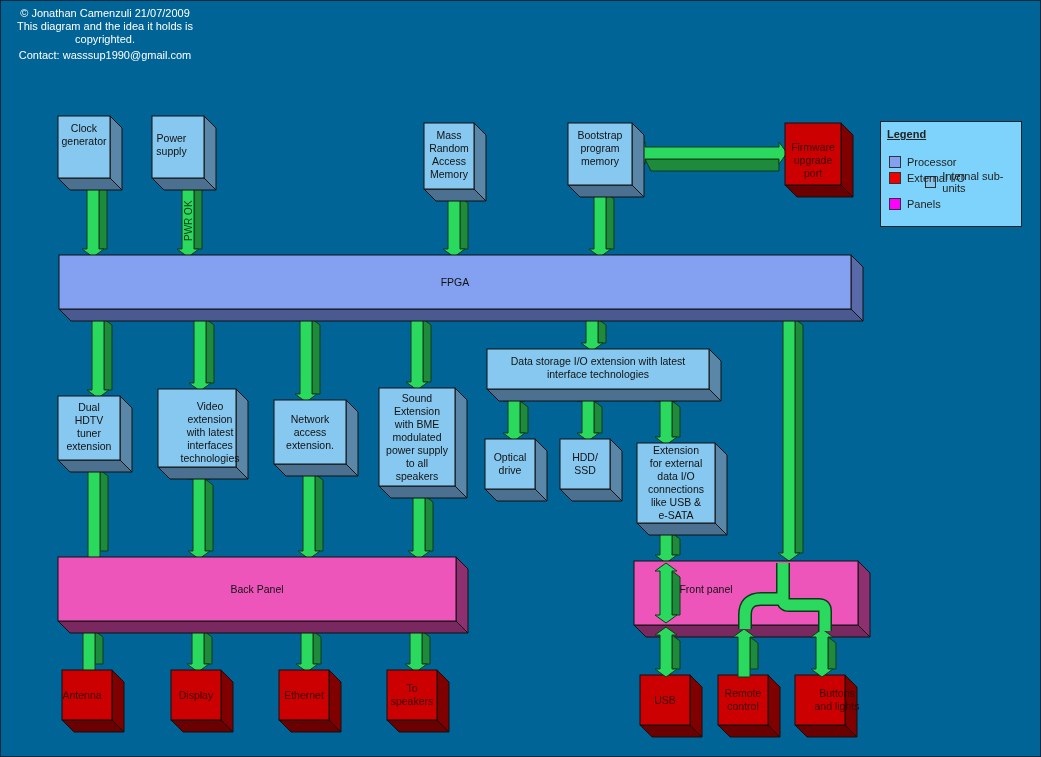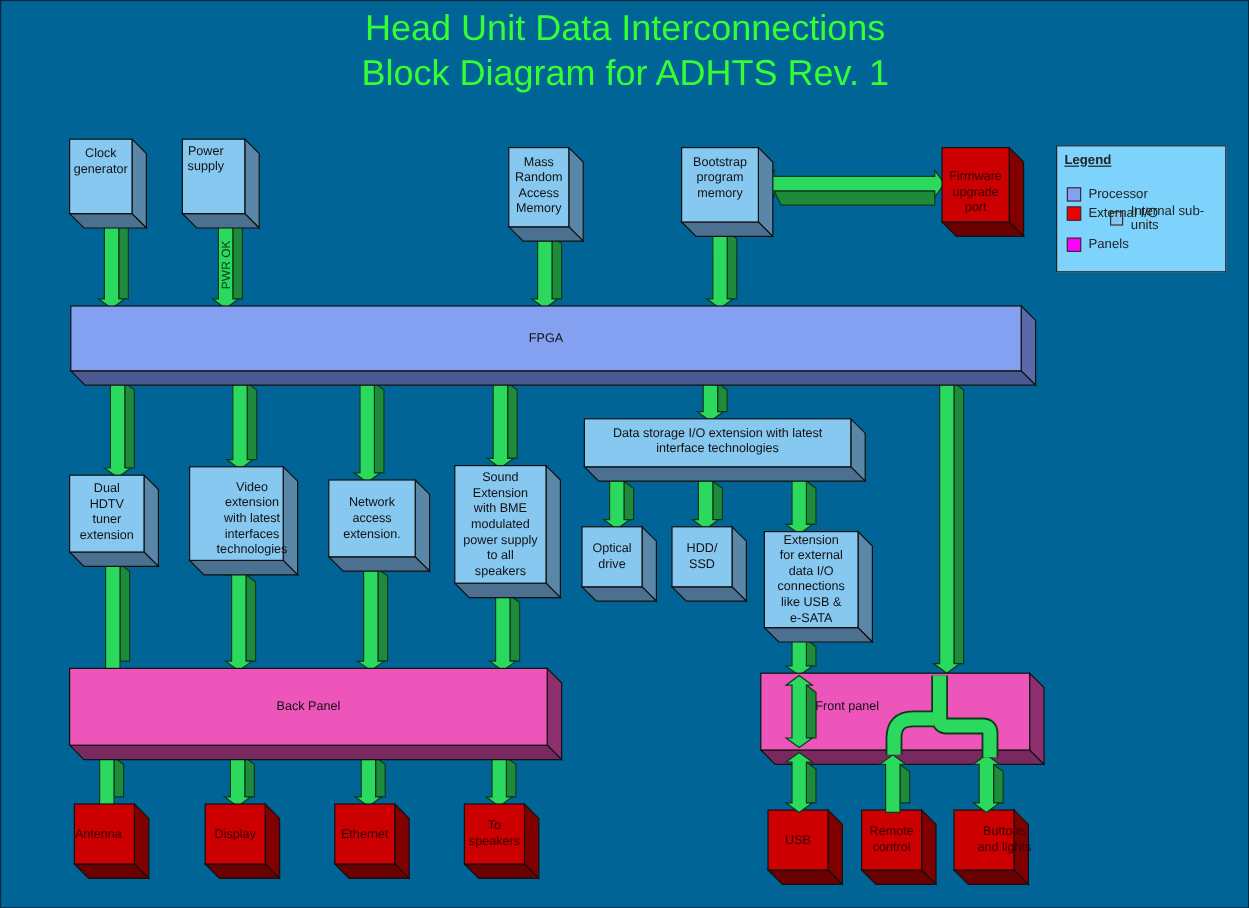--- a/index.html
+++ b/index.html
@@ -11,23 +11,25 @@
   .ext-text { color:#3a0000; }
   #legend { position:absolute; left:879px; top:120px; width:142px; height:106px; background:#7dd3fc; border:1px solid #222; box-sizing:border-box; font-size:11px; color:#222; }
   #legend .lg-title { position:absolute; left:6px; top:6px; font-weight:bold; text-decoration:underline; }
   #legend .lg-item { position:absolute; left:8px; display:flex; align-items:center; }
   #legend .sw { width:10px; height:10px; border:1px solid #333; margin-right:6px; }
 </style>
 </head>
 <body>
 
 <div id="stage">
-  <div id="title">
-    <div>Head Unit Data Interconnections</div>
-    <div>Block Diagram for ADHTS Rev. 1</div>
+  <div class="hdr" style="left:6px;top:6px;width:196px;">
+    <div>© Jonathan Camenzuli 21/07/2009</div>
+    <div>This diagram and the idea it holds is</div>
+    <div>copyrighted.</div>
+    <div style="margin-top:3px;">Contact: wasssup1990@gmail.com</div>
   </div>
 
   <svg id="diagram" width="1041" height="757">
       <polygon points="98,183 106,189 106,248 98,248" fill="#1e8a3c" stroke="#0b3a18" stroke-width="1"></polygon>
       <polygon points="86,175 98,175 98,248 103,248 92,256 81,248 86,248" fill="#2bd95e" stroke="#0b3a18" stroke-width="1"></polygon>
       <polygon points="193,183 201,189 201,248 193,248" fill="#1e8a3c" stroke="#0b3a18" stroke-width="1"></polygon>
       <polygon points="181,175 193,175 193,248 198,248 187,256 176,248 181,248" fill="#2bd95e" stroke="#0b3a18" stroke-width="1"></polygon>
       <polygon points="459,196 467,202 467,248 459,248" fill="#1e8a3c" stroke="#0b3a18" stroke-width="1"></polygon>
       <polygon points="447,188 459,188 459,248 464,248 453,256 442,248 447,248" fill="#2bd95e" stroke="#0b3a18" stroke-width="1"></polygon>
       <polygon points="605,192 613,198 613,248 605,248" fill="#1e8a3c" stroke="#0b3a18" stroke-width="1"></polygon>
@@ -193,21 +195,21 @@
       <polygon points="815,636 810,636 821,628 832,636 827,636 827,668 832,668 821,676 810,668 815,668" fill="#2bd95e" stroke="#0b3a18" stroke-width="1"></polygon>
       <polygon points="671,570 679,576 679,614 671,614" fill="#1e8a3c" stroke="#0b3a18" stroke-width="1"></polygon>
       <polygon points="659,570 654,570 665,562 676,570 671,570 671,614 676,614 665,622 654,614 659,614" fill="#2bd95e" stroke="#0b3a18" stroke-width="1"></polygon>
       <path d="M 782 562 L 782 598 Q 782 604 788 604 L 818 604 Q 824 604 824 610 L 824 630 M 782 598 L 760 598 Q 744 598 744 614 L 744 628" fill="none" stroke="#0b3a18" stroke-width="14" stroke-linecap="butt" stroke-linejoin="round"></path>
       <path d="M 782 562 L 782 598 Q 782 604 788 604 L 818 604 Q 824 604 824 610 L 824 630 M 782 598 L 760 598 Q 744 598 744 614 L 744 628" fill="none" stroke="#2bd95e" stroke-width="11" stroke-linecap="butt" stroke-linejoin="round"></path>
       <text x="0" y="0" transform="translate(191,240) rotate(-90)" font-size="10" fill="#0b3a18" font-family="Liberation Sans, sans-serif">PWR OK</text>
     </svg>
   <div id="labels">
       <div class="blk-text" style="left: 57px; top: 115px; width: 52px; height: 56px; align-items: flex-start; padding-top: 6px;">Clock
 generator</div>
-      <div class="blk-text" style="left: 151px; top: 115px; width: 39px; height: 56px; align-items: flex-start; padding-top: 4px;">Power
+      <div class="blk-text" style="left: 151px; top: 115px; width: 39px; height: 56px; align-items: flex-start; padding-top: 16px;">Power
 supply</div>
       <div class="blk-text" style="left: 423px; top: 122px; width: 50px; height: 60px; align-items: flex-start; padding-top: 6px;">Mass
 Random
 Access
 Memory</div>
       <div class="blk-text" style="left: 567px; top: 122px; width: 64px; height: 56px; align-items: flex-start; padding-top: 6px;">Bootstrap
 program
 memory</div>
       <div class="blk-text ext-text" style="left: 784px; top: 134px; width: 56px; height: 56px; align-items: flex-start; padding-top: 6px;">Firmware
 upgrade

